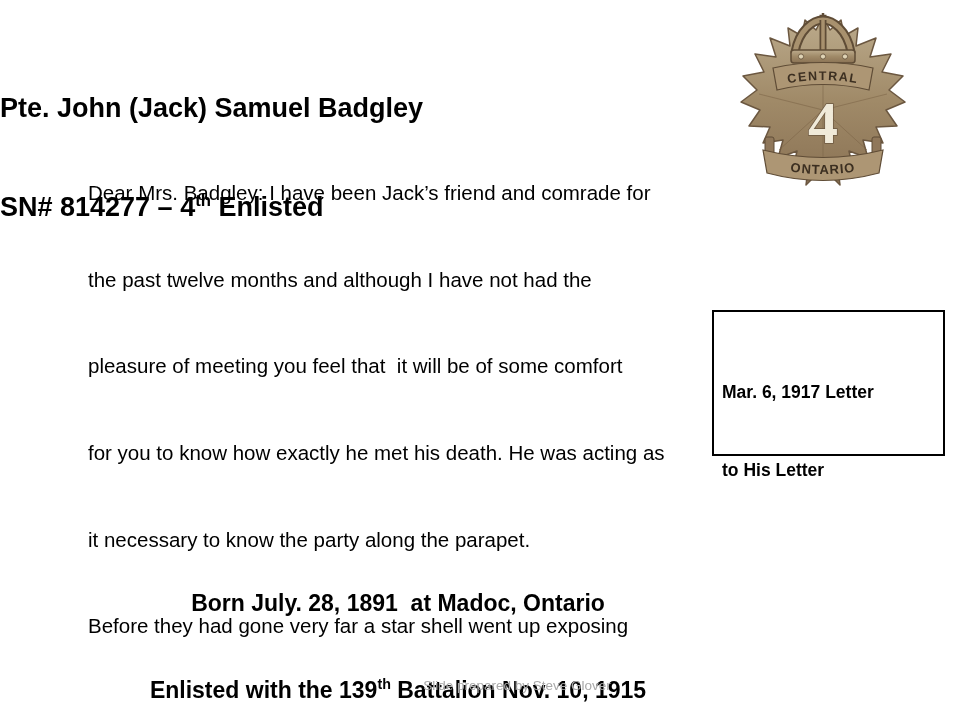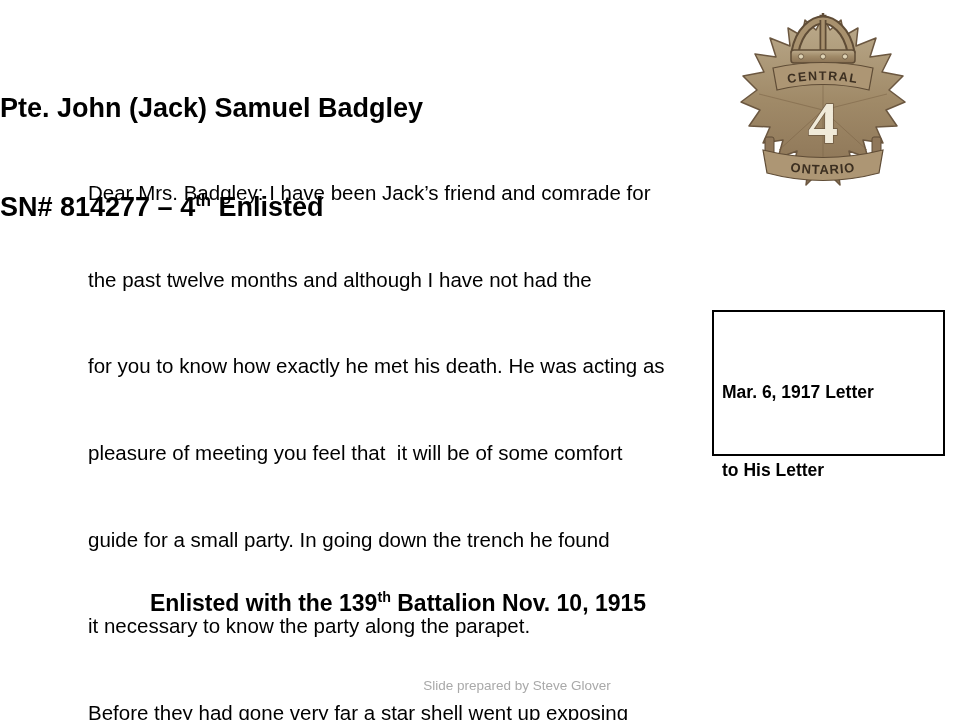--- a/index.html
+++ b/index.html
@@ -79,39 +79,39 @@
     <path d="M26 140 Q86 155 146 140 L142 163 Q86 178 30 163 Z" fill="#ad9674" stroke="#5f4c36" stroke-width="1.2"></path>
     <path id="arcO" d="M32 157 Q86 171 140 157" fill="none"></path>
     <text font-size="13" font-weight="bold" font-family="Liberation Sans, sans-serif" fill="#3c2f21" letter-spacing="1" text-anchor="middle">
       <textPath href="#arcO" startOffset="50%">ONTARIO</textPath>
     </text>
   </svg>
 
   <div class="letter">
     <div>Dear Mrs. Badgley: I have been Jack’s friend and comrade for</div>
     <div>the past twelve months and although I have not had the</div>
+    <div>pleasure of meeting you feel that  it will be of some comfort</div>
     <div>for you to know how exactly he met his death. He was acting as</div>
-    <div>pleasure of meeting you feel that  it will be of some comfort</div>
-    <div>guide for a small party. In going down the trench he found</div>
     <div>it necessary to know the party along the parapet.</div>
     <div>Before they had gone very far a star shell went up exposing</div>
     
     
     
     
     
     
   </div>
 
   <div class="side-box">
     <div>Mar. 6, 1917 Letter</div>
     <div>to His Letter</div>
   </div>
 
   <div class="facts">
+    <div>Born July. 28, 1891  at Madoc, Ontario</div>
     <div><span>Enlisted with the 139</span><sup>th</sup><span> Battalion Nov. 10, 1915</span></div>
     
     
   </div>
 
   <div class="footer-credit">Slide prepared by Steve Glover</div>
 
 </div>
 
 </body></html>

